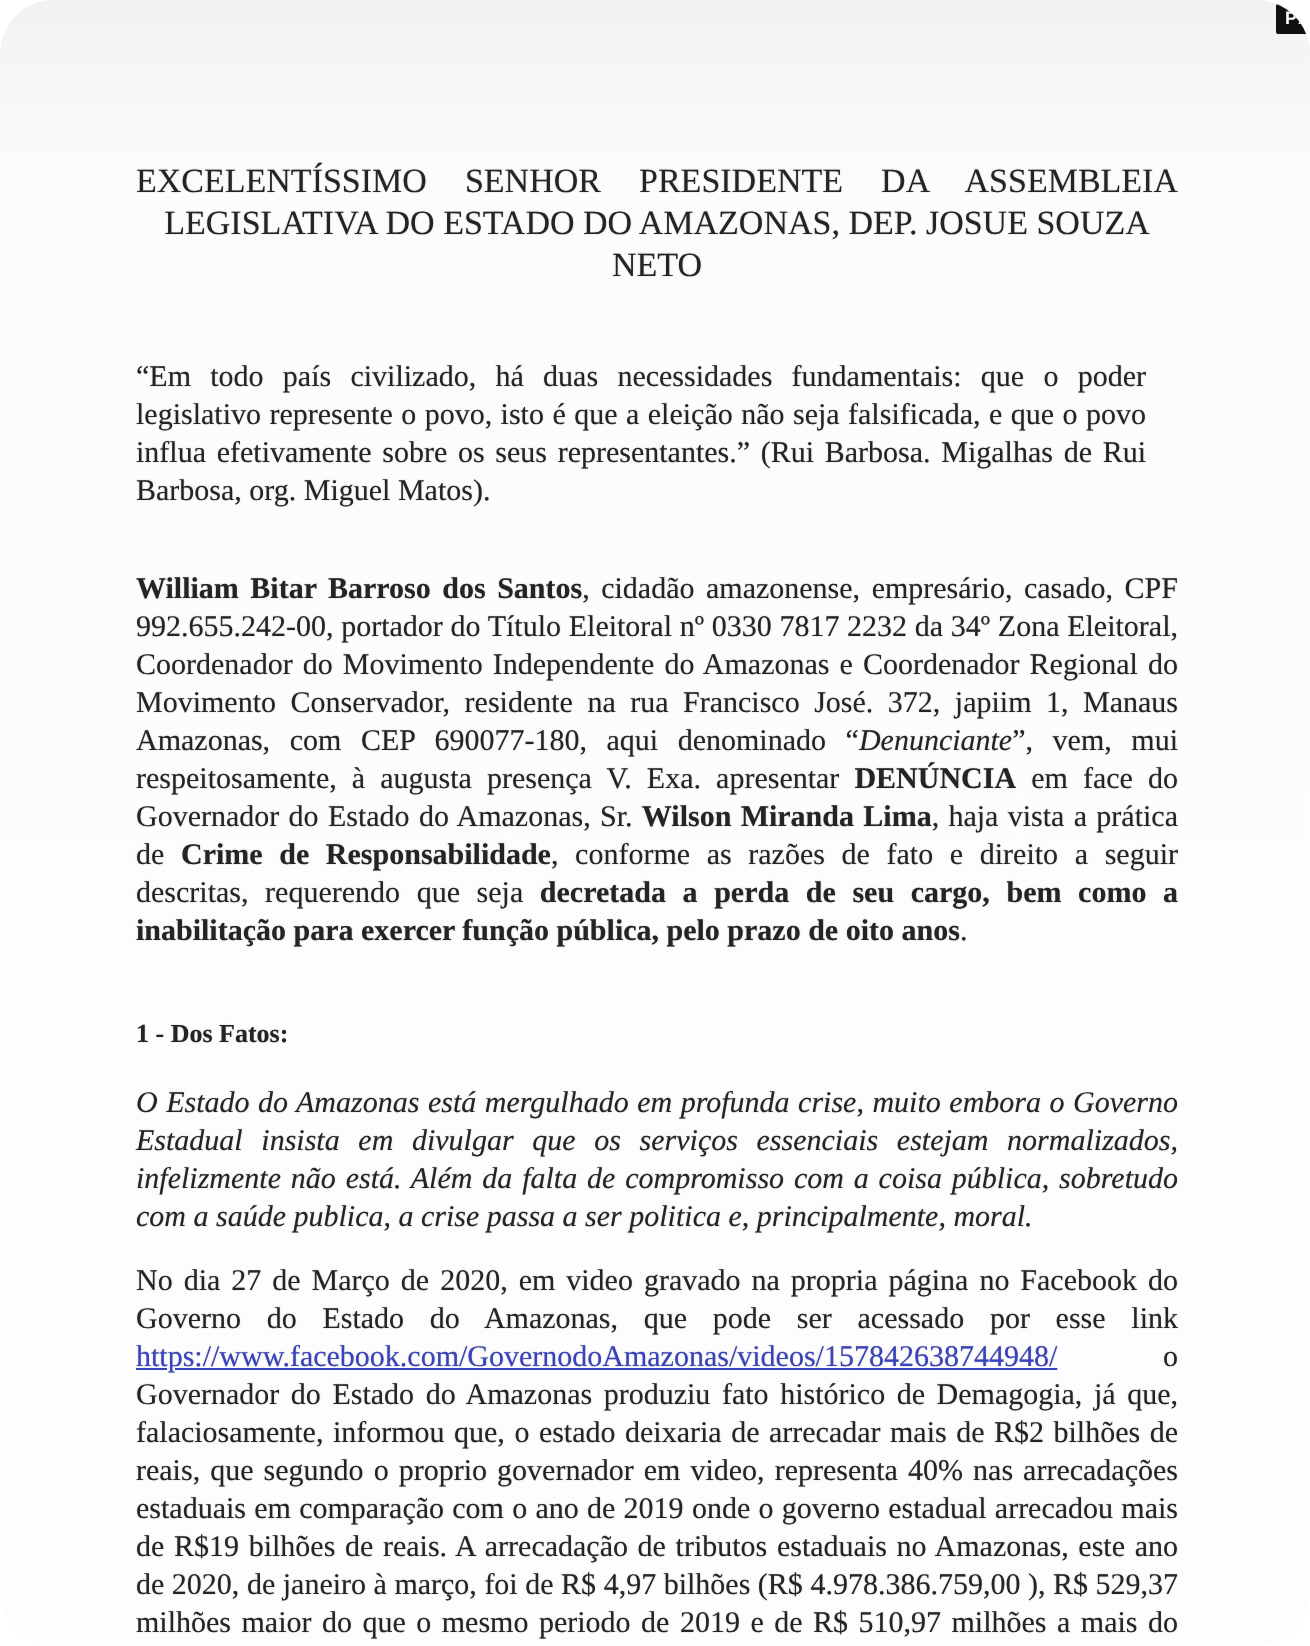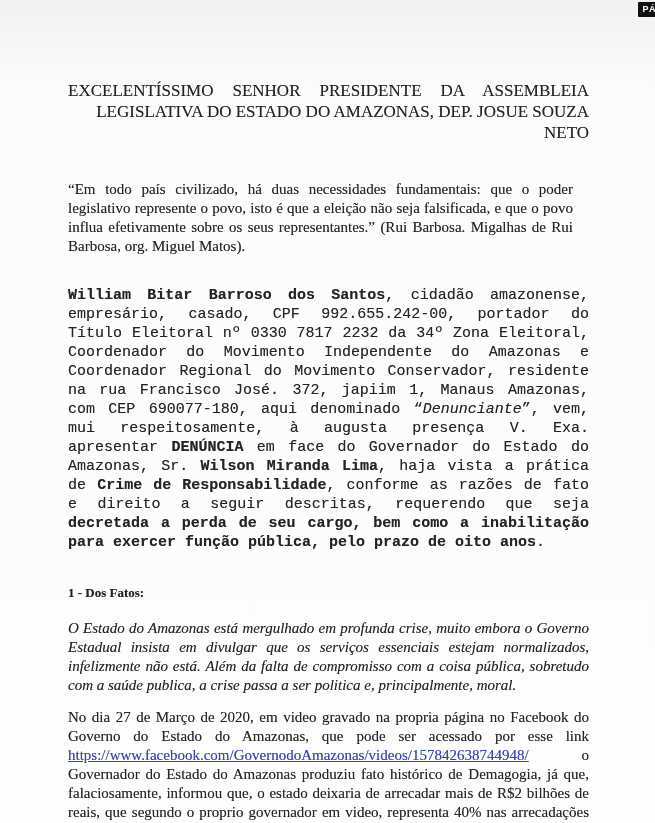--- a/index.html
+++ b/index.html
@@ -4,20 +4,21 @@
 <style>
   html, body { margin: 0; padding: 0; }
   .screen {
     position: relative;
     width: 655px;
     height: 823px;
     overflow: hidden;
     background: linear-gradient(180deg, #f1f1f3 0%, #f6f6f7 35px, #fcfcfc 95px, #fdfdfd 100%);
     font-family: "Liberation Serif", "DejaVu Serif", serif;
     color: var(--ink, #242424);
+    border-radius: 27px;
   }
   .page-tag {
     position: absolute;
     top: 2px;
     right: -6px;
     background: var(--tag-bg, #111111);
     color: #ffffff;
     font: bold 9px/1 "Liberation Sans", sans-serif;
     letter-spacing: .5px;
     padding: 3px 5px 3px 4px;
@@ -33,23 +34,23 @@
     text-align: justify;
     text-shadow: 0 0 .6px rgba(40,40,40,.45);
   }
   .doc-heading {
     font-size: 17px;
     line-height: 21px;
     font-weight: normal;
     margin: 0 0 37px 0;
   }
   .h-line1 { text-align: justify; text-align-last: justify; }
-  .h-line2 { text-align: right; }
+  .h-line2 { text-align: center; }
   .quote  { margin: 0 16px 30px 0; }
-  .intro  { margin: 0 0 31px 0; font-family: Liberation Mono, monospace; }
+  .intro  { margin: 0 0 31px 0; }
   .section-title {
     font-size: 13px;
     line-height: 19px;
     font-weight: bold;
     margin: 0 0 17px 0;
     text-align: left;
   }
   .facts-p1 { margin: 0 0 13px 0; font-style: italic; }
   .facts-p2 { margin: 0; }
   .b { font-weight: bold; }

